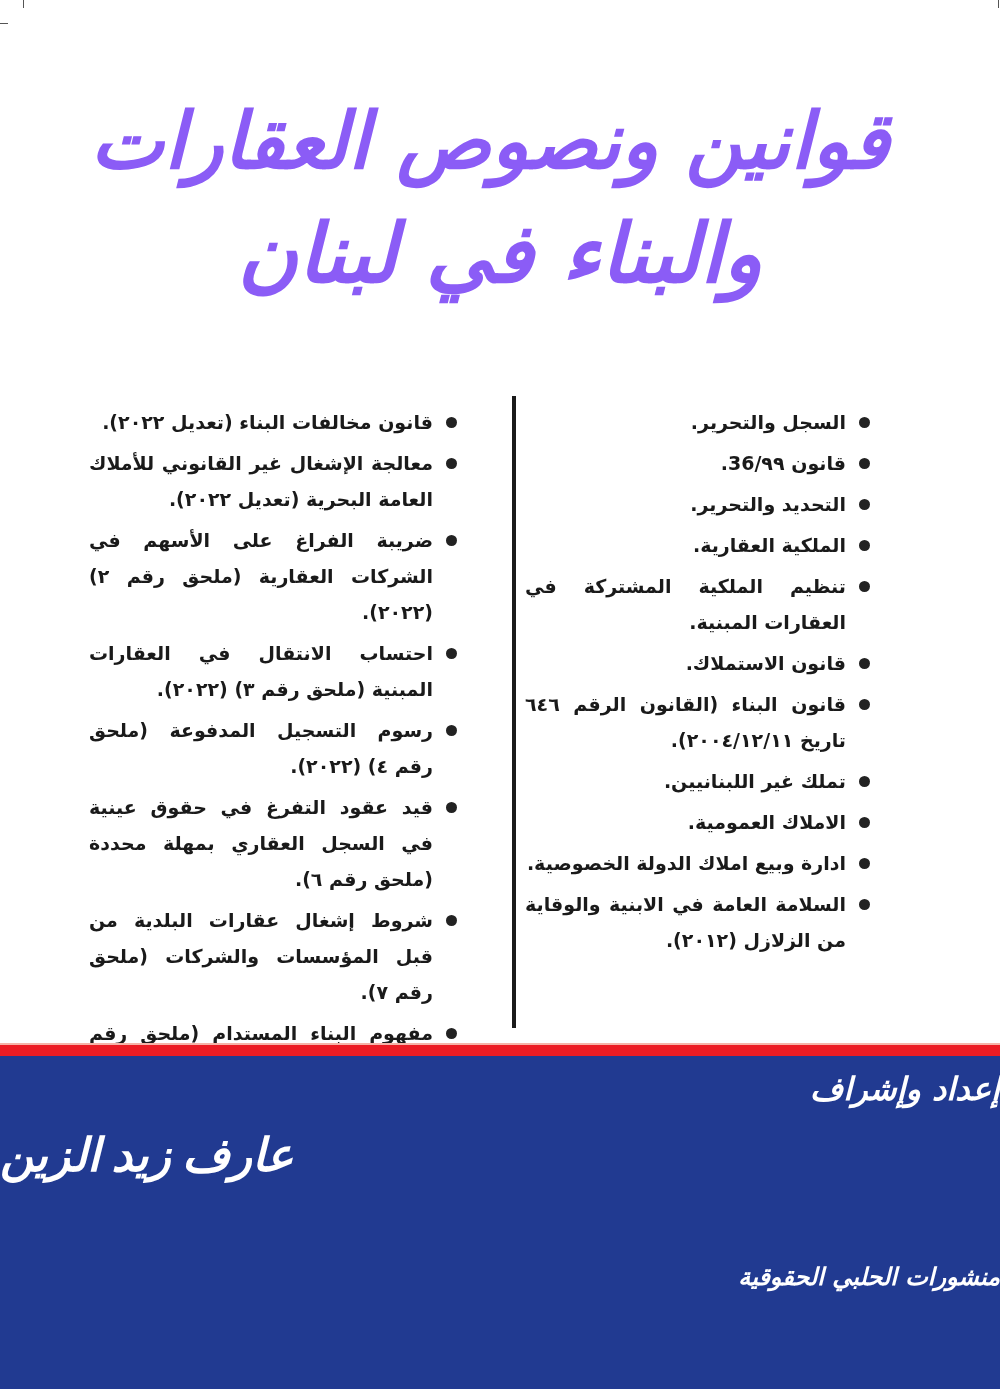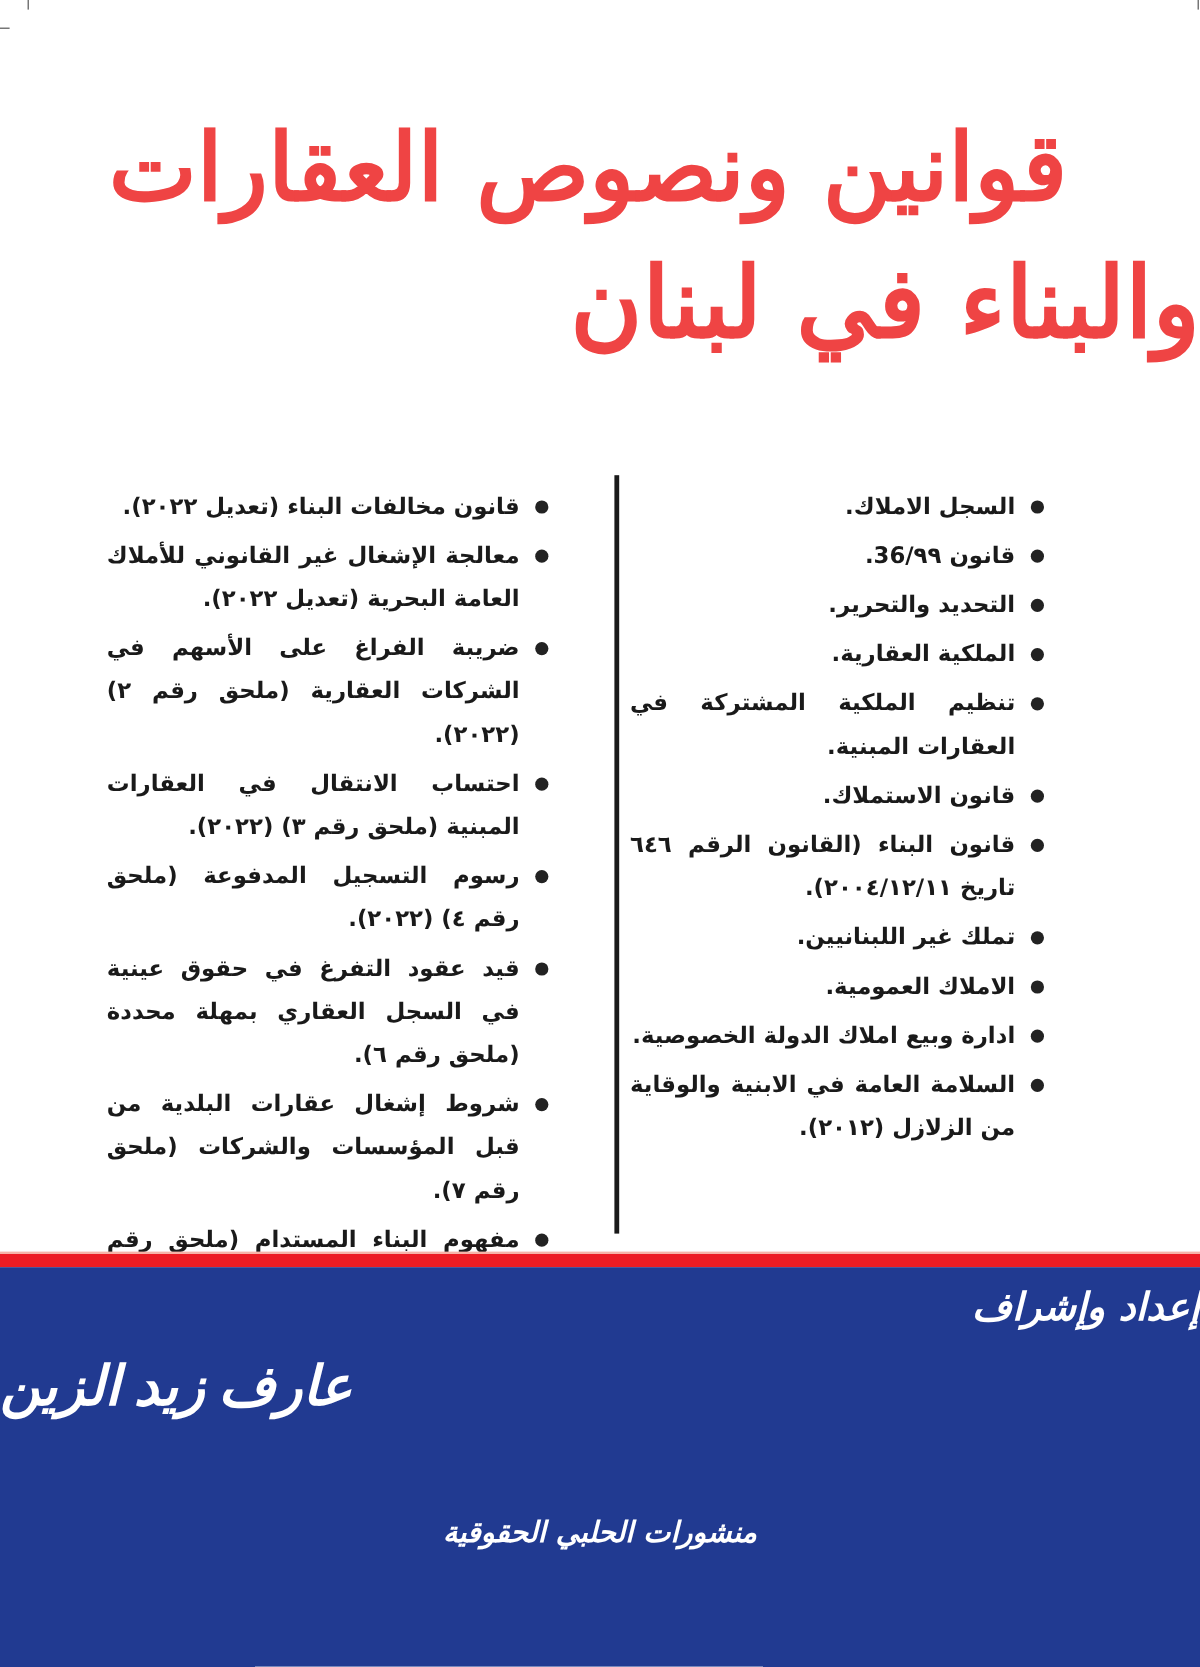--- a/index.html
+++ b/index.html
@@ -23,26 +23,27 @@
       position: absolute;
       left: 0;
       right: 0;
       top: 100px;
       text-align: center;
       direction: rtl;
     }
     .title-line {
       font-family: "DejaVu Serif", serif;
       font-weight: bold;
-      color: #ef4444;
+      font-style: italic;
+      color: #8b5cf6;
       line-height: 1.05;
       letter-spacing: 1px;
     }
     .title-line.l1 { font-size: 78px; margin-right: 20px; }
-    .title-line.l2 { font-size: 82px; margin-top: 28px; text-align: right; }
+    .title-line.l2 { font-size: 82px; margin-top: 28px; }
 
     .divider {
       position: absolute;
       left: 512px;
       top: 396px;
       width: 4px;
       height: 632px;
       background: #1a1a1a;
     }
     .col {
@@ -124,21 +125,20 @@
       font-family: Liberation Serif, serif;
       font-style: italic;
       font-weight: bold;
       font-size: 46px;
     }
     .publisher {
       position: absolute;
       top: 1262px;
       left: 0;
       right: 0;
-      text-align: center;
       color: #ffffff;
       font-family: "DejaVu Serif", serif;
       font-style: italic;
       font-weight: bold;
       font-size: 24px;
     }
   </style>
 </head>
 <body>
 
@@ -148,21 +148,21 @@
 <div class="crop-mark" style="left:0;top:1363px;width:8px;height:1px;background:#ddd;"></div>
 <div class="crop-mark" style="left:23px;top:1381px;width:1px;height:8px;background:#ddd;"></div>
 <div class="crop-mark" style="left:998px;top:1381px;width:1px;height:8px;background:#ddd;"></div>
 
 <div class="title-block">
   <div class="title-line l1">قوانين ونصوص العقارات</div>
   <div class="title-line l2">والبناء في لبنان</div>
 </div>
 
 <ul class="col right">
-  <li><span class="bullet"></span><span>السجل الاملاك.</span></li>
+  <li><span class="bullet"></span><span>السجل والتحرير.</span></li>
   <li><span class="bullet"></span><span>قانون 36/٩٩.</span></li>
   <li><span class="bullet"></span><span>التحديد والتحرير.</span></li>
   <li><span class="bullet"></span><span>الملكية العقارية.</span></li>
   <li><span class="bullet"></span><span>تنظيم الملكية المشتركة في العقارات المبنية.</span></li>
   <li><span class="bullet"></span><span>قانون الاستملاك.</span></li>
   <li><span class="bullet"></span><span>قانون البناء (القانون الرقم ٦٤٦ تاريخ ٢٠٠٤/١٢/١١).</span></li>
   <li><span class="bullet"></span><span>تملك غير اللبنانيين.</span></li>
   <li><span class="bullet"></span><span>الاملاك العمومية.</span></li>
   <li><span class="bullet"></span><span>ادارة وبيع املاك الدولة الخصوصية.</span></li>
   <li><span class="bullet"></span><span>السلامة العامة في الابنية والوقاية من الزلازل (٢٠١٢).</span></li>

